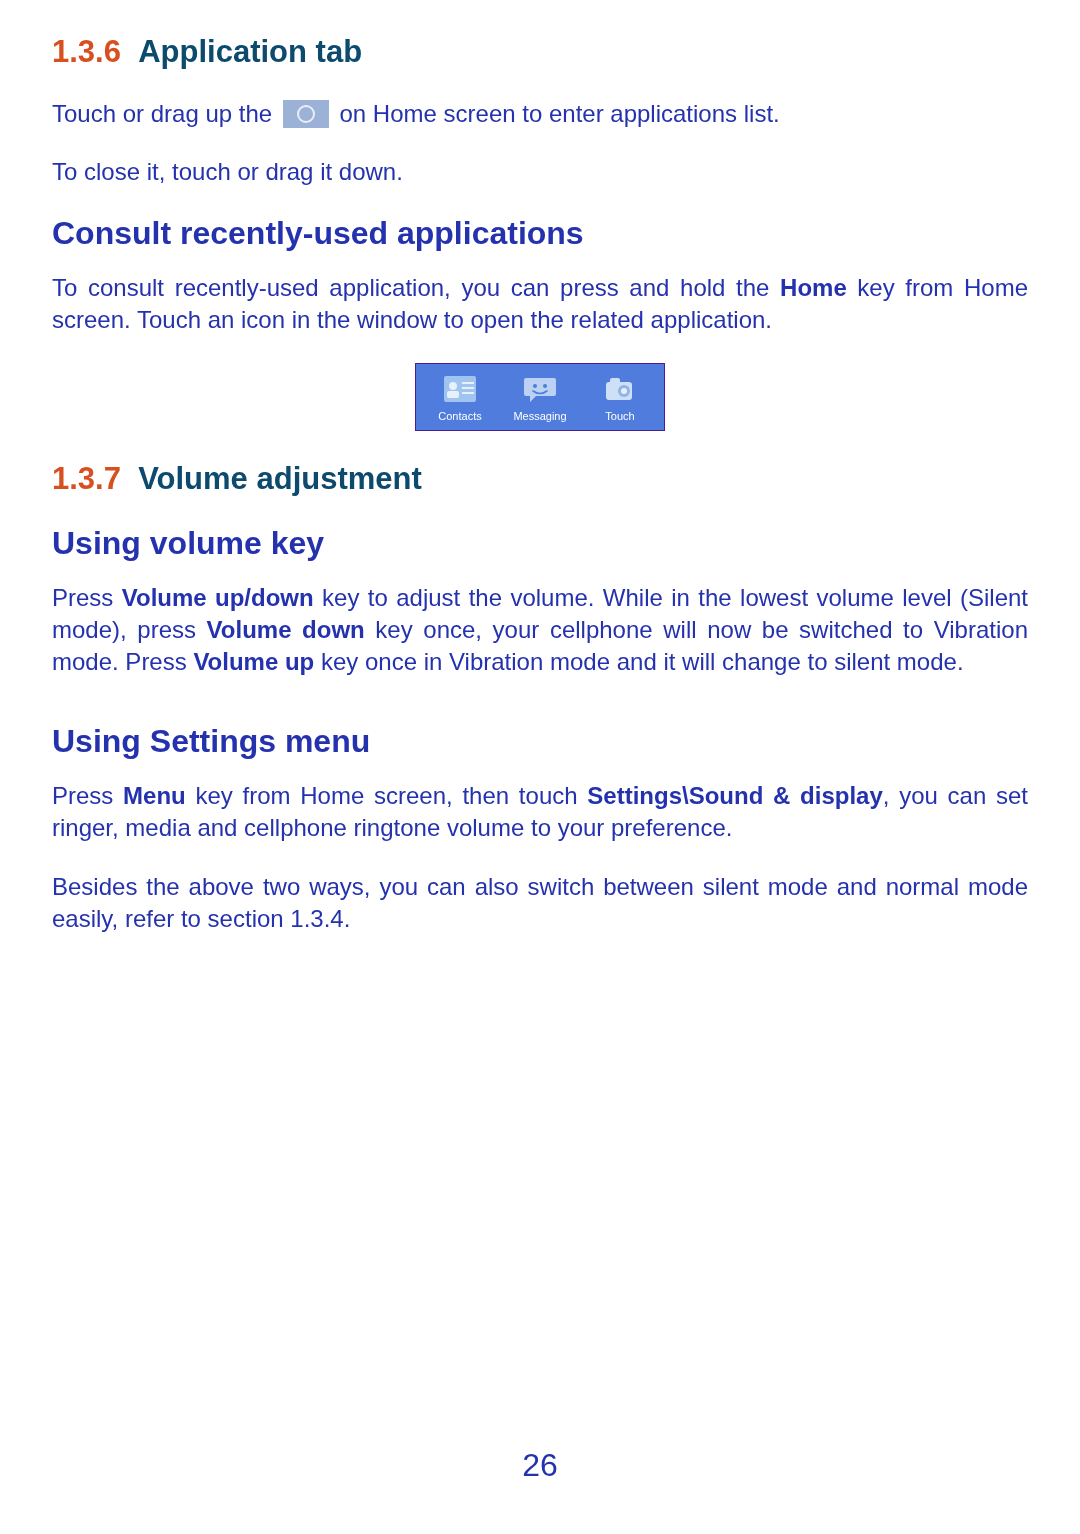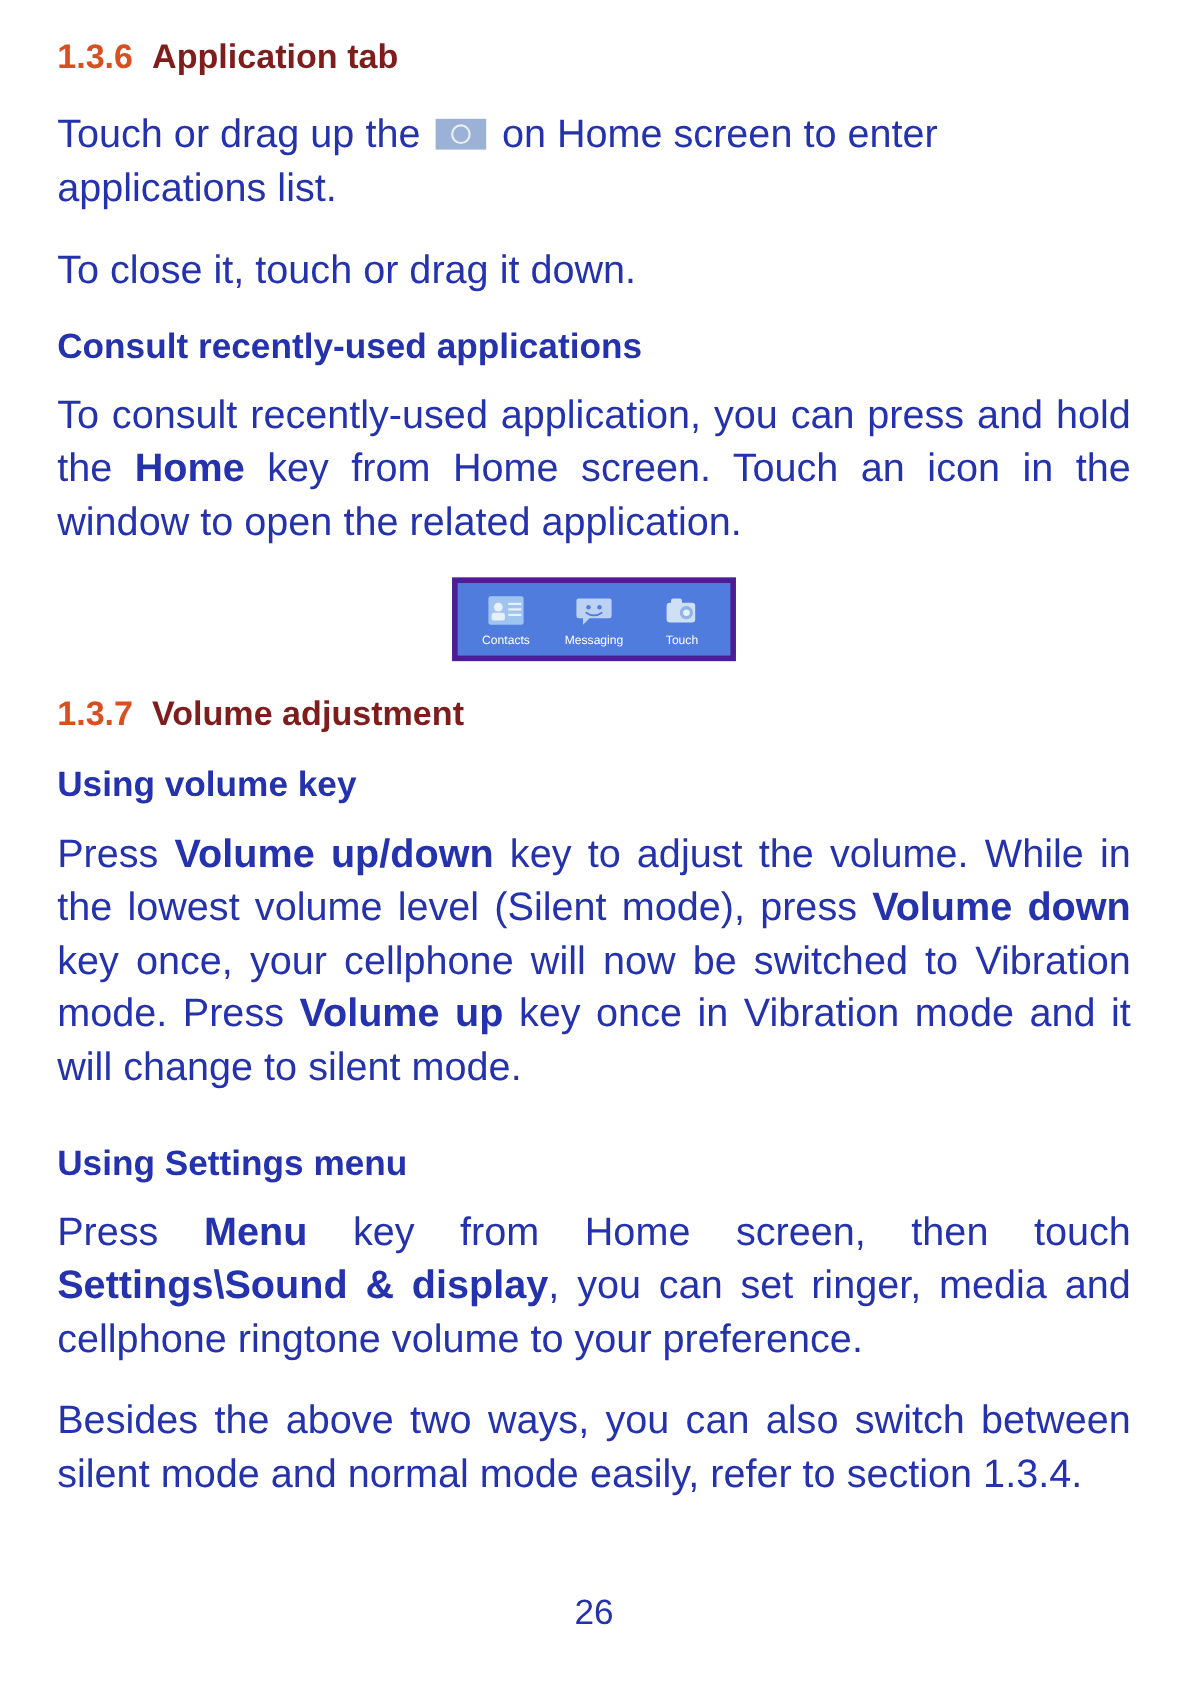--- a/index.html
+++ b/index.html
@@ -16,29 +16,29 @@
     min-height: 1534px;
     padding: 34px 52px 40px 52px;
     position: relative;
   }
   .h-sec {
     font-weight: 700;
     font-size: 31px;
     margin: 0 0 28px 0;
   }
   .h-sec .num { color: #d84f20; margin-top: 10px; }
-  .h-sec .title { color: #7f1d1d; text-align: center; }
+  .h-sec .title { color: #0c4a6e; text-align: center; }
   .h-sub {
     font-weight: 700;
     font-size: 32px;
     color: #2532ae;
     margin: 8px 0 20px 0;
   }
   p.body {
-    font-size: 36px;
+    font-size: 24px;
     line-height: 1.35;
     margin: 0 0 26px 0;
     color: #2532ae;
   }
   p.justify { text-align: justify; }
   .bold { font-weight: 700; }
   .inline-iconbox {
     display: inline-flex;
     align-items: center;
     justify-content: center;
@@ -54,21 +54,21 @@
     width: 14px;
     height: 14px;
     border: 2px solid #e9eef7;
     border-radius: 50%;
     background: #9bb1d6;
   }
   .recent-fig {
     width: 240px;
     margin: 0 auto 30px auto;
     background: #4f7cdd;
-    border: 5px solid #4c1d95;
+    border: 1px solid #4c1d95;
     padding: 10px 4px 8px 4px;
     display: flex;
     justify-content: space-around;
     align-items: flex-end;
   }
   .recent-item {
     width: 33%;
     text-align: center;
     color: #ffffff;
   }

